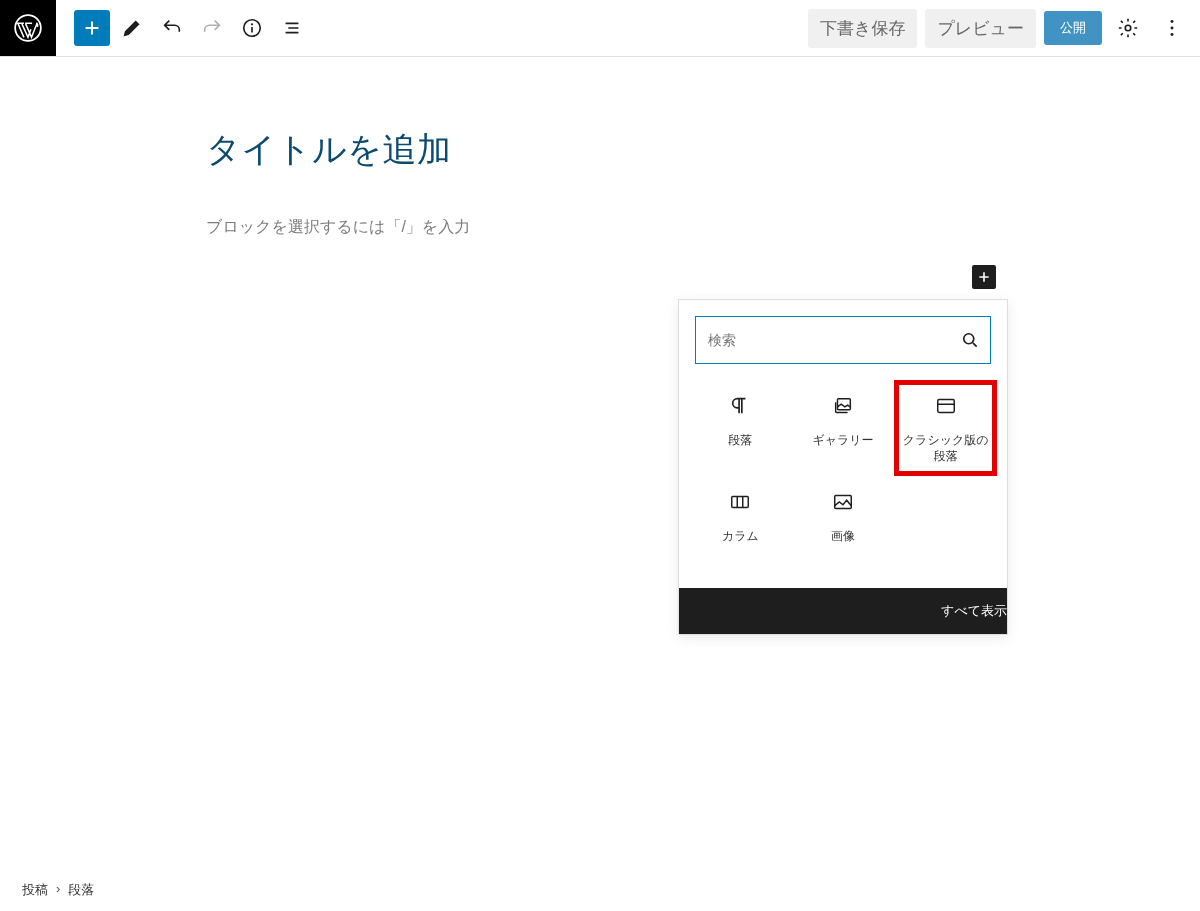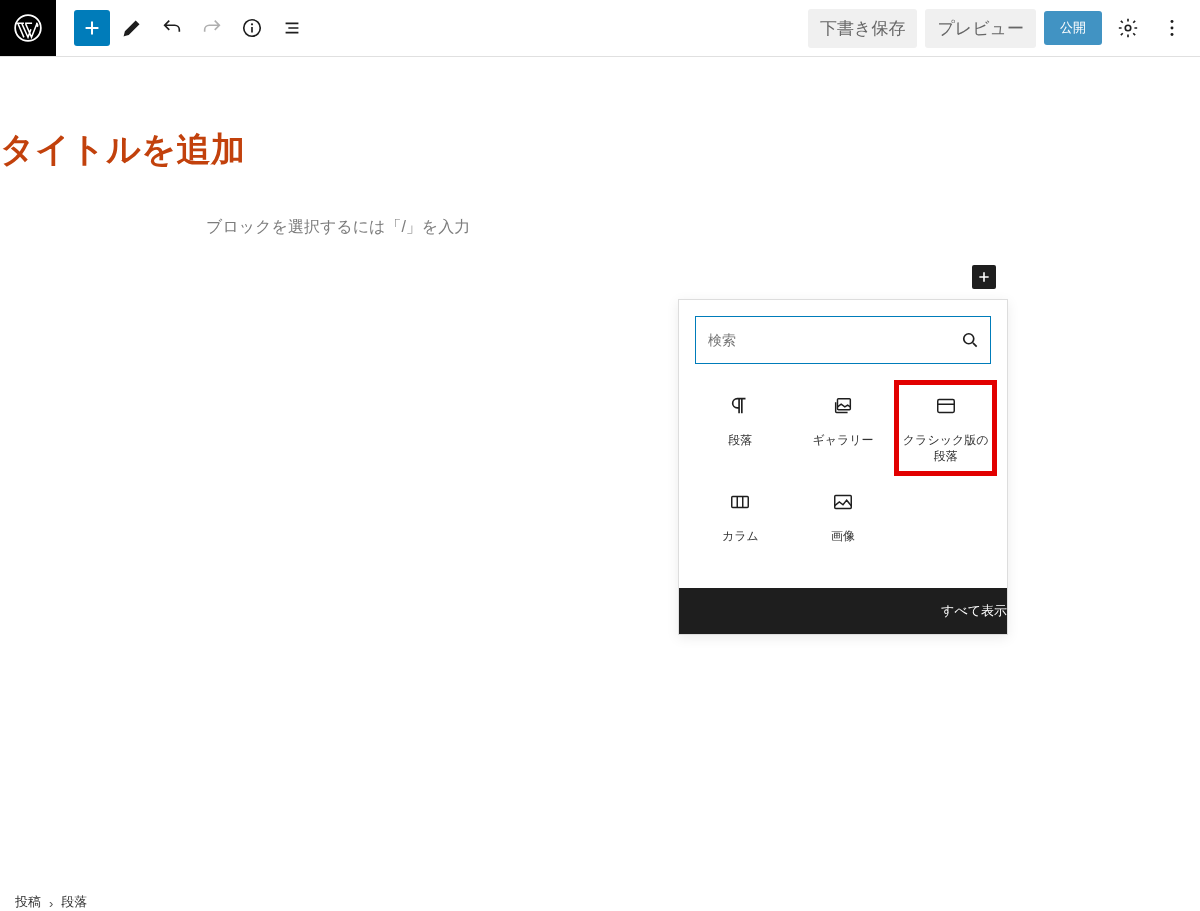--- a/index.html
+++ b/index.html
@@ -79,23 +79,24 @@
     font-size: 13px;
     border-radius: 3px;
   }
 
   
   .editor {
     position: relative;
     padding-top: 70px;
   }
   .title-placeholder {
+    margin-left: 206px;
     font-size: 34px;
-    font-weight: 700;
-    color: #c2410c;
+    font-weight: 400;
+    color: #0c4a6e;
     letter-spacing: .5px;
   }
   .block-placeholder {
     margin-left: 206px;
     margin-top: 44px;
     font-size: 16px;
     color: #7c7c7c;
   }
 
   
@@ -187,24 +188,24 @@
   }
 
   
   .footer {
     position: absolute;
     left: 0;
     right: 0;
     bottom: 0;
     height: 30px;
     display: flex;
-    align-items: flex-end;
+    align-items: flex-start;
     font-size: 13px;
     color: #333;
-    padding-left: 15px;
+    padding-left: 22px;
   }
   .footer .sep {
     margin: 0 8px;
     color: #555;
     font-size: 13px;
   }
 
   svg { display: block; }
 </style>
 </head>

